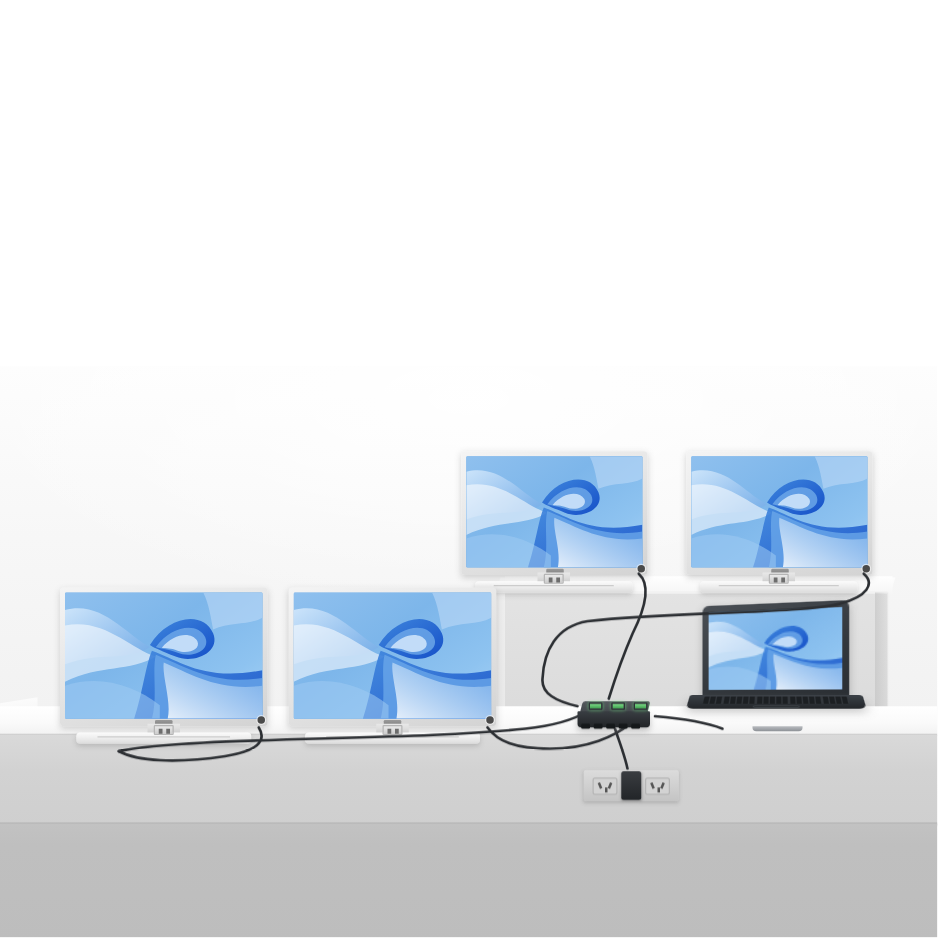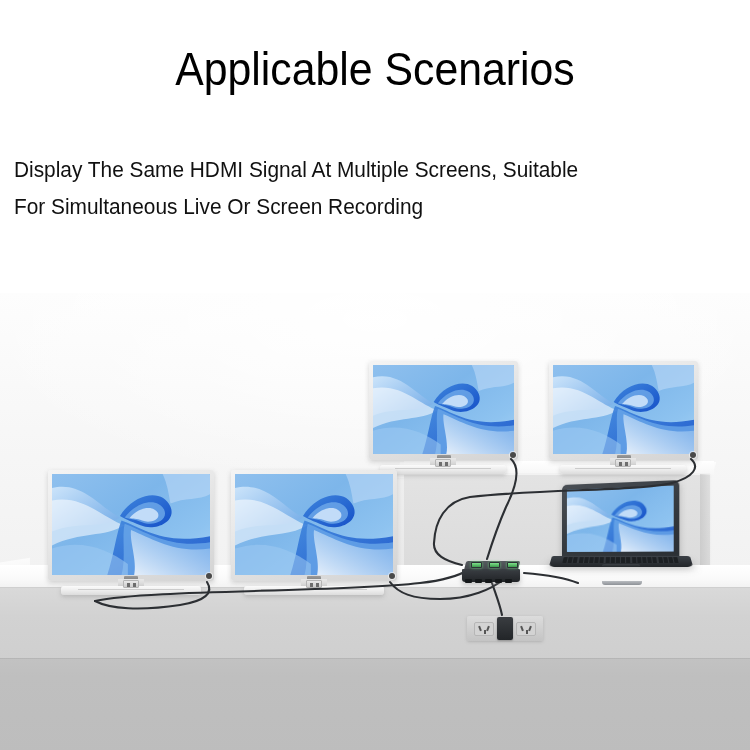--- a/index.html
+++ b/index.html
@@ -248,27 +248,20 @@
 
   
   .cables{position:absolute;left:0;top:0;width:750px;height:457px;pointer-events:none;}
   .cables path{fill:none;stroke:#2c2f33;stroke-linecap:round;}
 </style>
 </head>
 <body>
 
 <div class="page">
 
-  <div class="text-block">
-    <div class="title">Applicable Scenarios</div>
-    <div class="subtitle">
-      <div>Display The Same HDMI Signal At Multiple Screens, Suitable</div>
-      <div>For Simultaneous Live Or Screen Recording</div>
-    </div>
-  </div>
 
   <div class="scene">
     <div class="wall-shade"></div>
 
     <div class="riser-left"></div>
     <div class="riser-top"></div>
     <div class="riser-top2"></div>
     <div class="riser-face"></div>
     <div class="riser-edge"></div>
     <div class="riser-right-shadow"></div>

